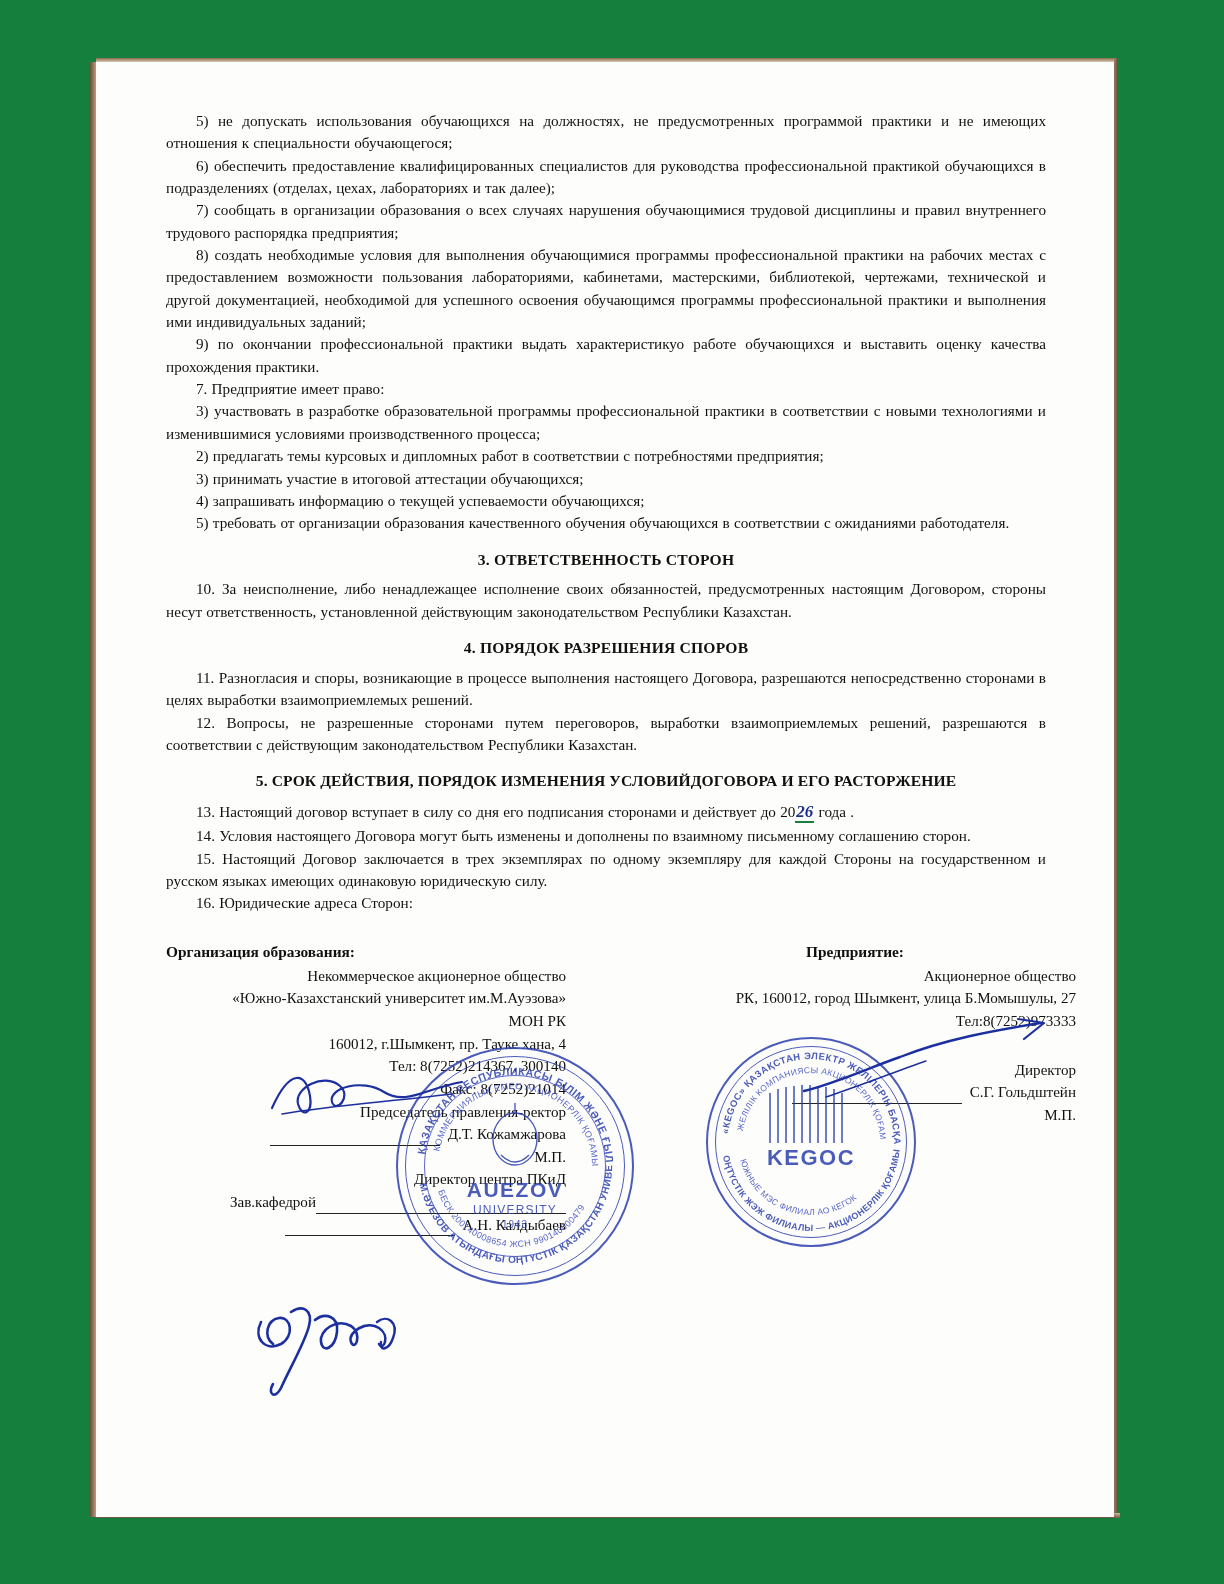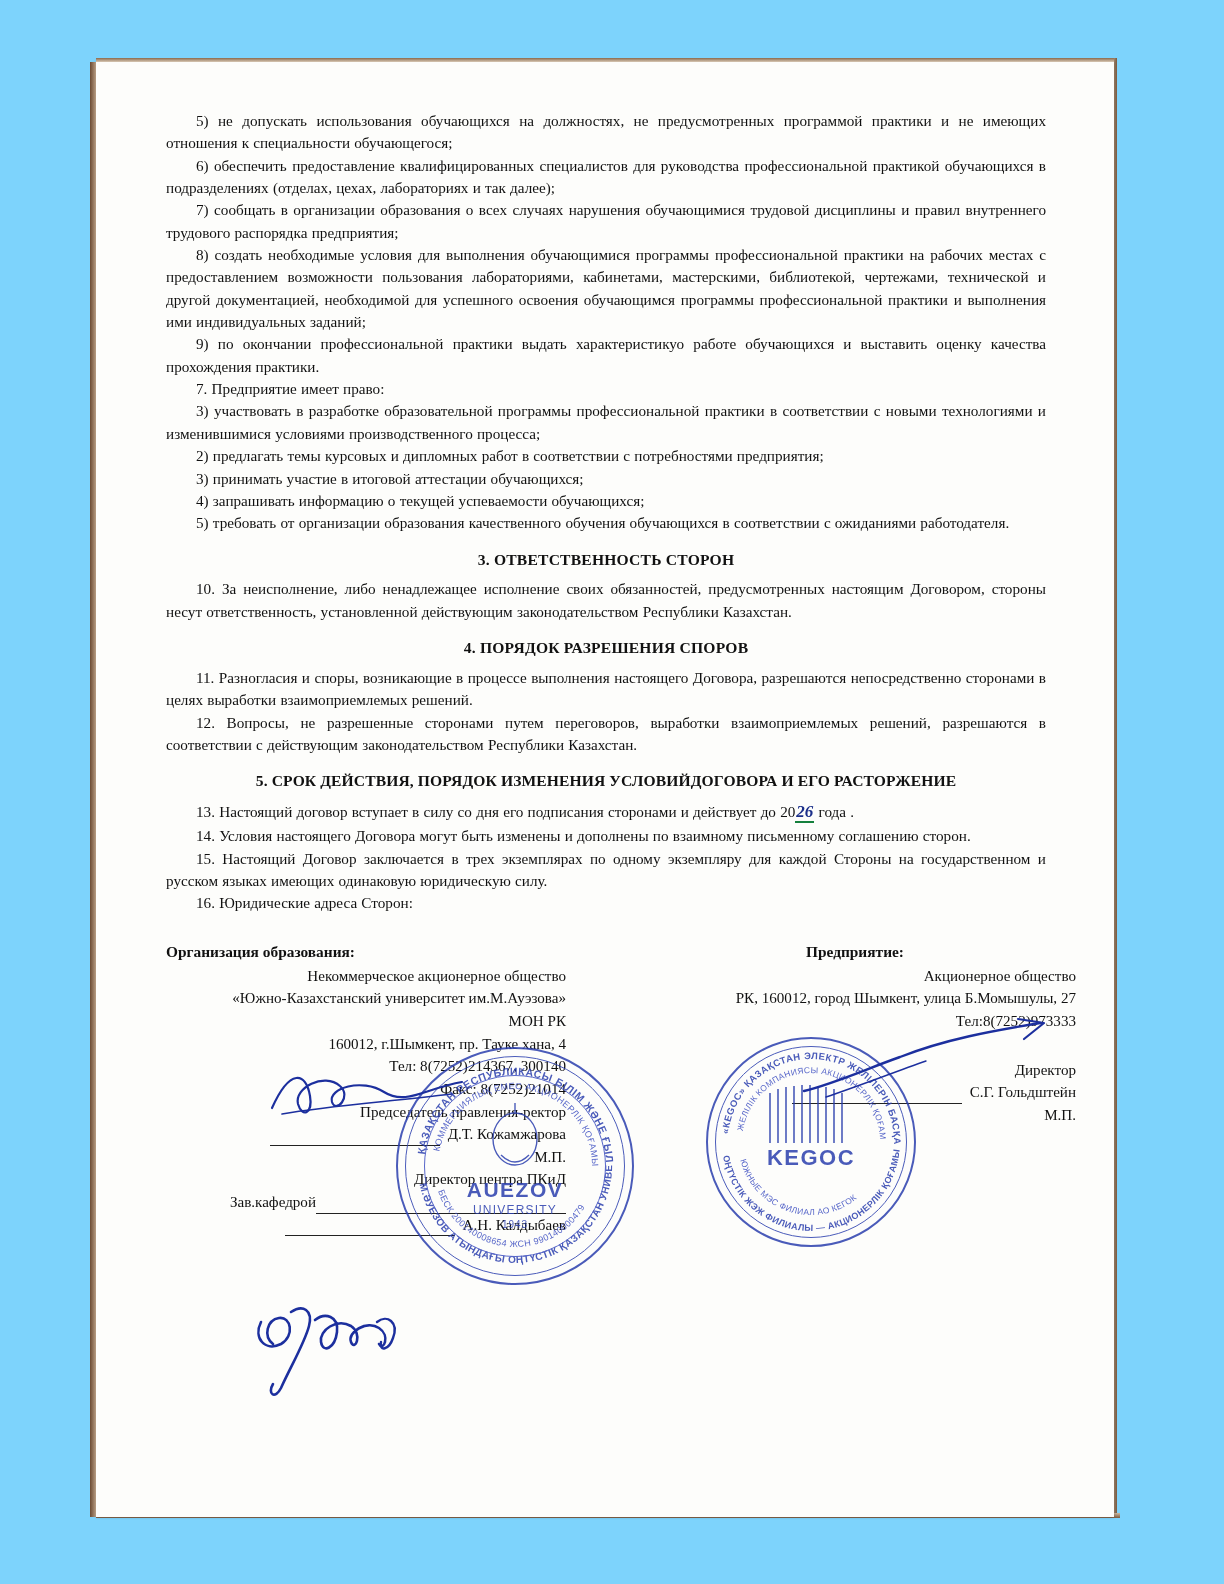--- a/index.html
+++ b/index.html
@@ -4,21 +4,21 @@
 <style>
   html, body {
     margin: 0;
     padding: 0;
     background: #e9e7e2;
   }
   .page {
     position: relative;
     width: 1224px;
     height: 1584px;
-    background: #7dd3fc;
+    background: #15803d;
     overflow: hidden;
     font-family: "Liberation Serif", serif;
   }
   
   .sheet {
     position: absolute;
     left: 96px;
     top: 62px;
     width: 1018px;
     height: 1455px;

